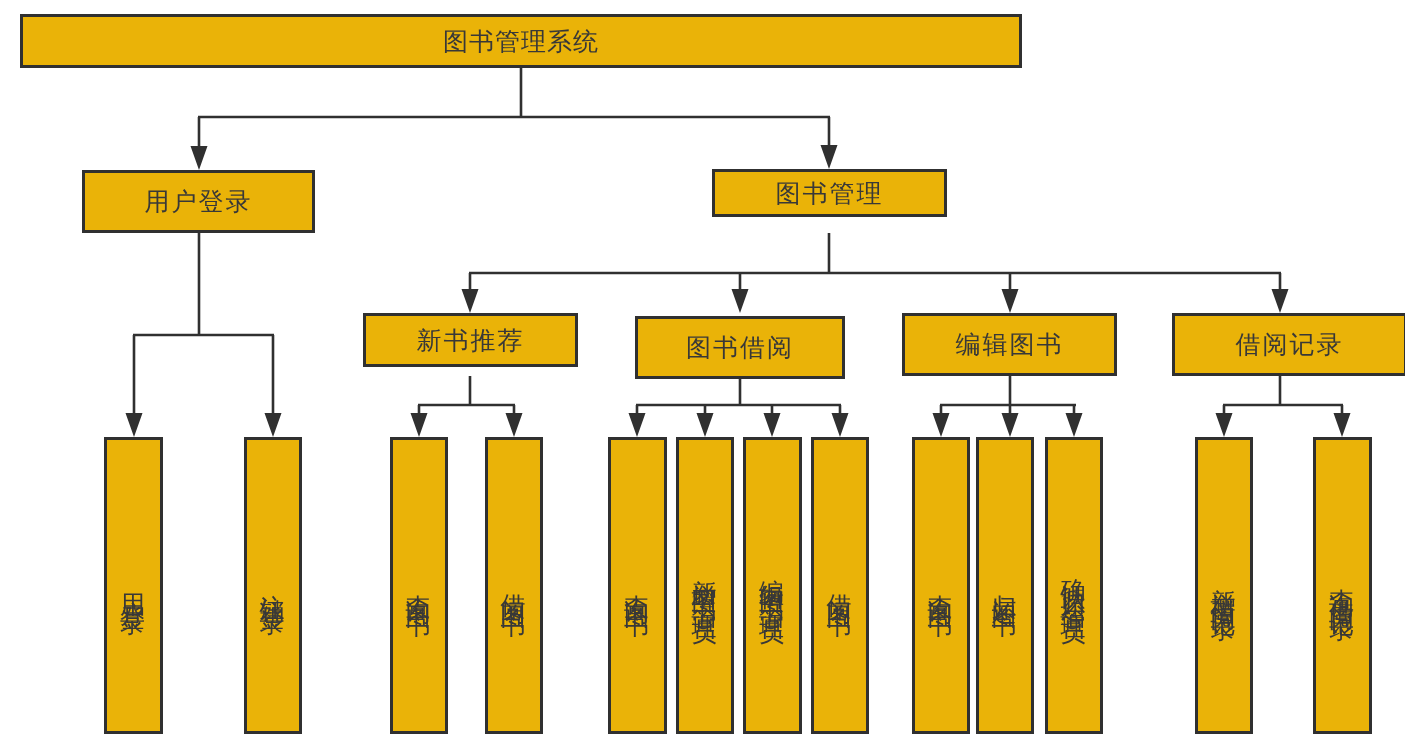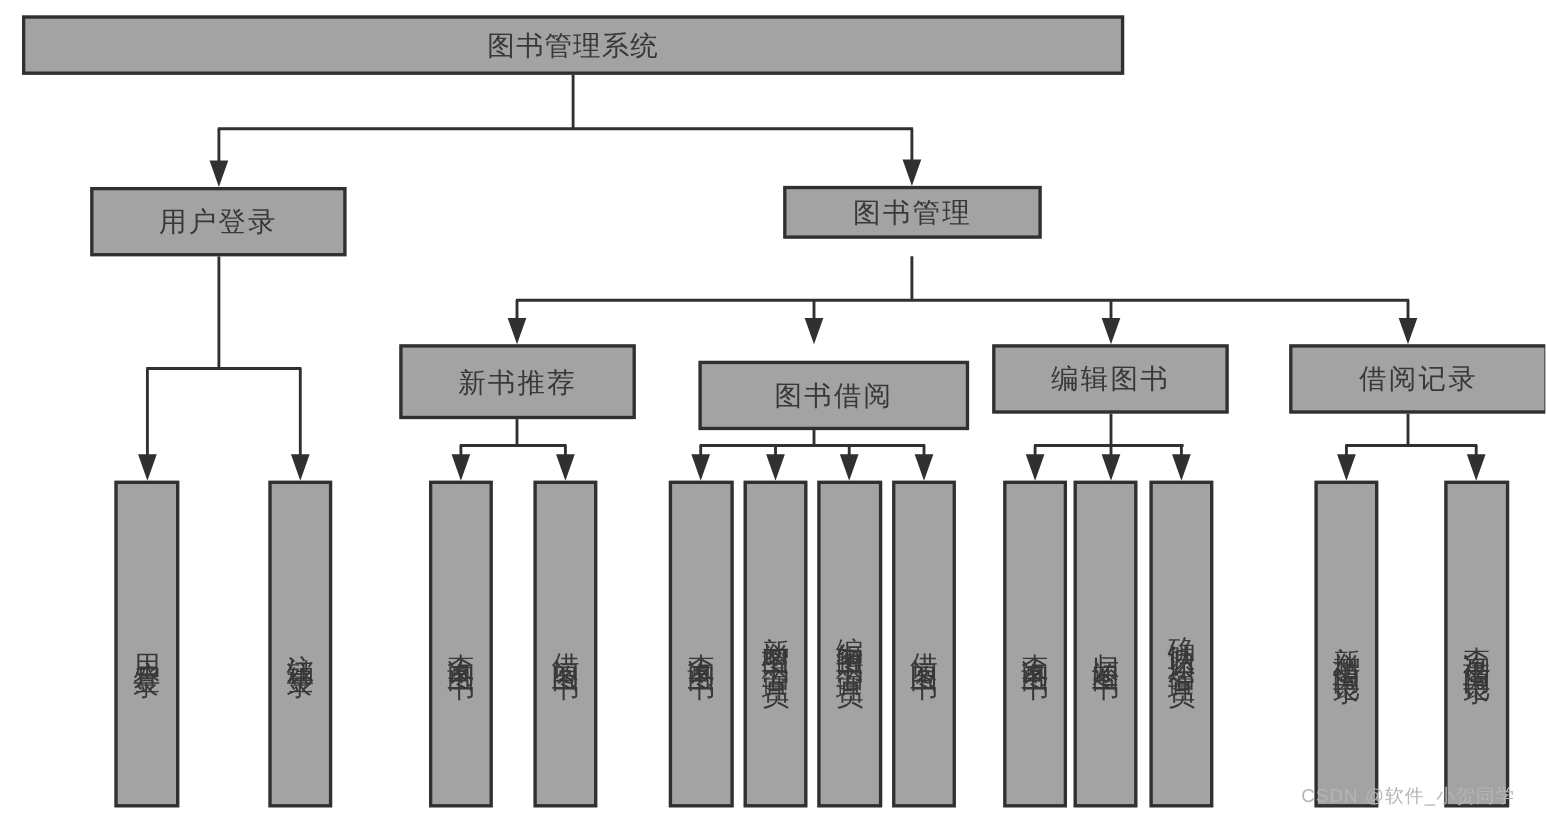--- a/index.html
+++ b/index.html
@@ -3,21 +3,21 @@
 <meta charset="utf-8">
 <style>
   html,body{margin:0;padding:0;background:#fff;}
   .stage{
     position:relative;width:1405px;height:747px;background:#ffffff;
     font-family:"Liberation Sans","DejaVu Sans",sans-serif;color:#383838;
     overflow:hidden;
   }
   .connectors{position:absolute;left:0;top:0;z-index:1;}
   .box{
-    position:absolute;background:#a3a3a3;border:3px solid #303030;
+    position:absolute;background:#eab308;border:3px solid #303030;
     box-sizing:border-box;display:flex;align-items:center;justify-content:center;
     z-index:2;
   }
   .box.h span{font-size:25px;letter-spacing:2px;white-space:nowrap;}
   .box.root span{letter-spacing:1px;}
   .box.v span{
     writing-mode:vertical-rl;text-orientation:mixed;
     font-size:25px;letter-spacing:6px;white-space:nowrap;
   }
   .watermark{
@@ -73,24 +73,24 @@
     <span>图书管理系统</span>
   </div>
 
   <div class="box h" style="left:82px;top:170px;width:233px;height:63px">
     <span>用户登录</span>
   </div>
   <div class="box h" style="left:712px;top:169px;width:235px;height:48px">
     <span>图书管理</span>
   </div>
 
-  <div class="box h" style="left:363px;top:313px;width:215px;height:68px">
+  <div class="box h" style="left:363px;top:313px;width:215px;height:54px">
     <span>新书推荐</span>
   </div>
-  <div class="box h" style="left:635px;top:328px;width:246px;height:63px">
+  <div class="box h" style="left:635px;top:316px;width:210px;height:63px">
     <span>图书借阅</span>
   </div>
   <div class="box h" style="left:902px;top:313px;width:215px;height:63px">
     <span>编辑图书</span>
   </div>
   <div class="box h" style="left:1172px;top:313px;width:235px;height:63px">
     <span>借阅记录</span>
   </div>
 
   <div class="box v" style="left:104px;top:437px;width:59px;height:297px">
@@ -130,15 +130,14 @@
     <span>确认归还（管理员）</span>
   </div>
 
   <div class="box v" style="left:1195px;top:437px;width:58px;height:297px">
     <span>新增借阅记录</span>
   </div>
   <div class="box v" style="left:1313px;top:437px;width:59px;height:297px">
     <span>查询借阅记录</span>
   </div>
 
-  <div class="watermark">CSDN @软件_小贺同学</div>
 
 </div>
 
 </body></html>

